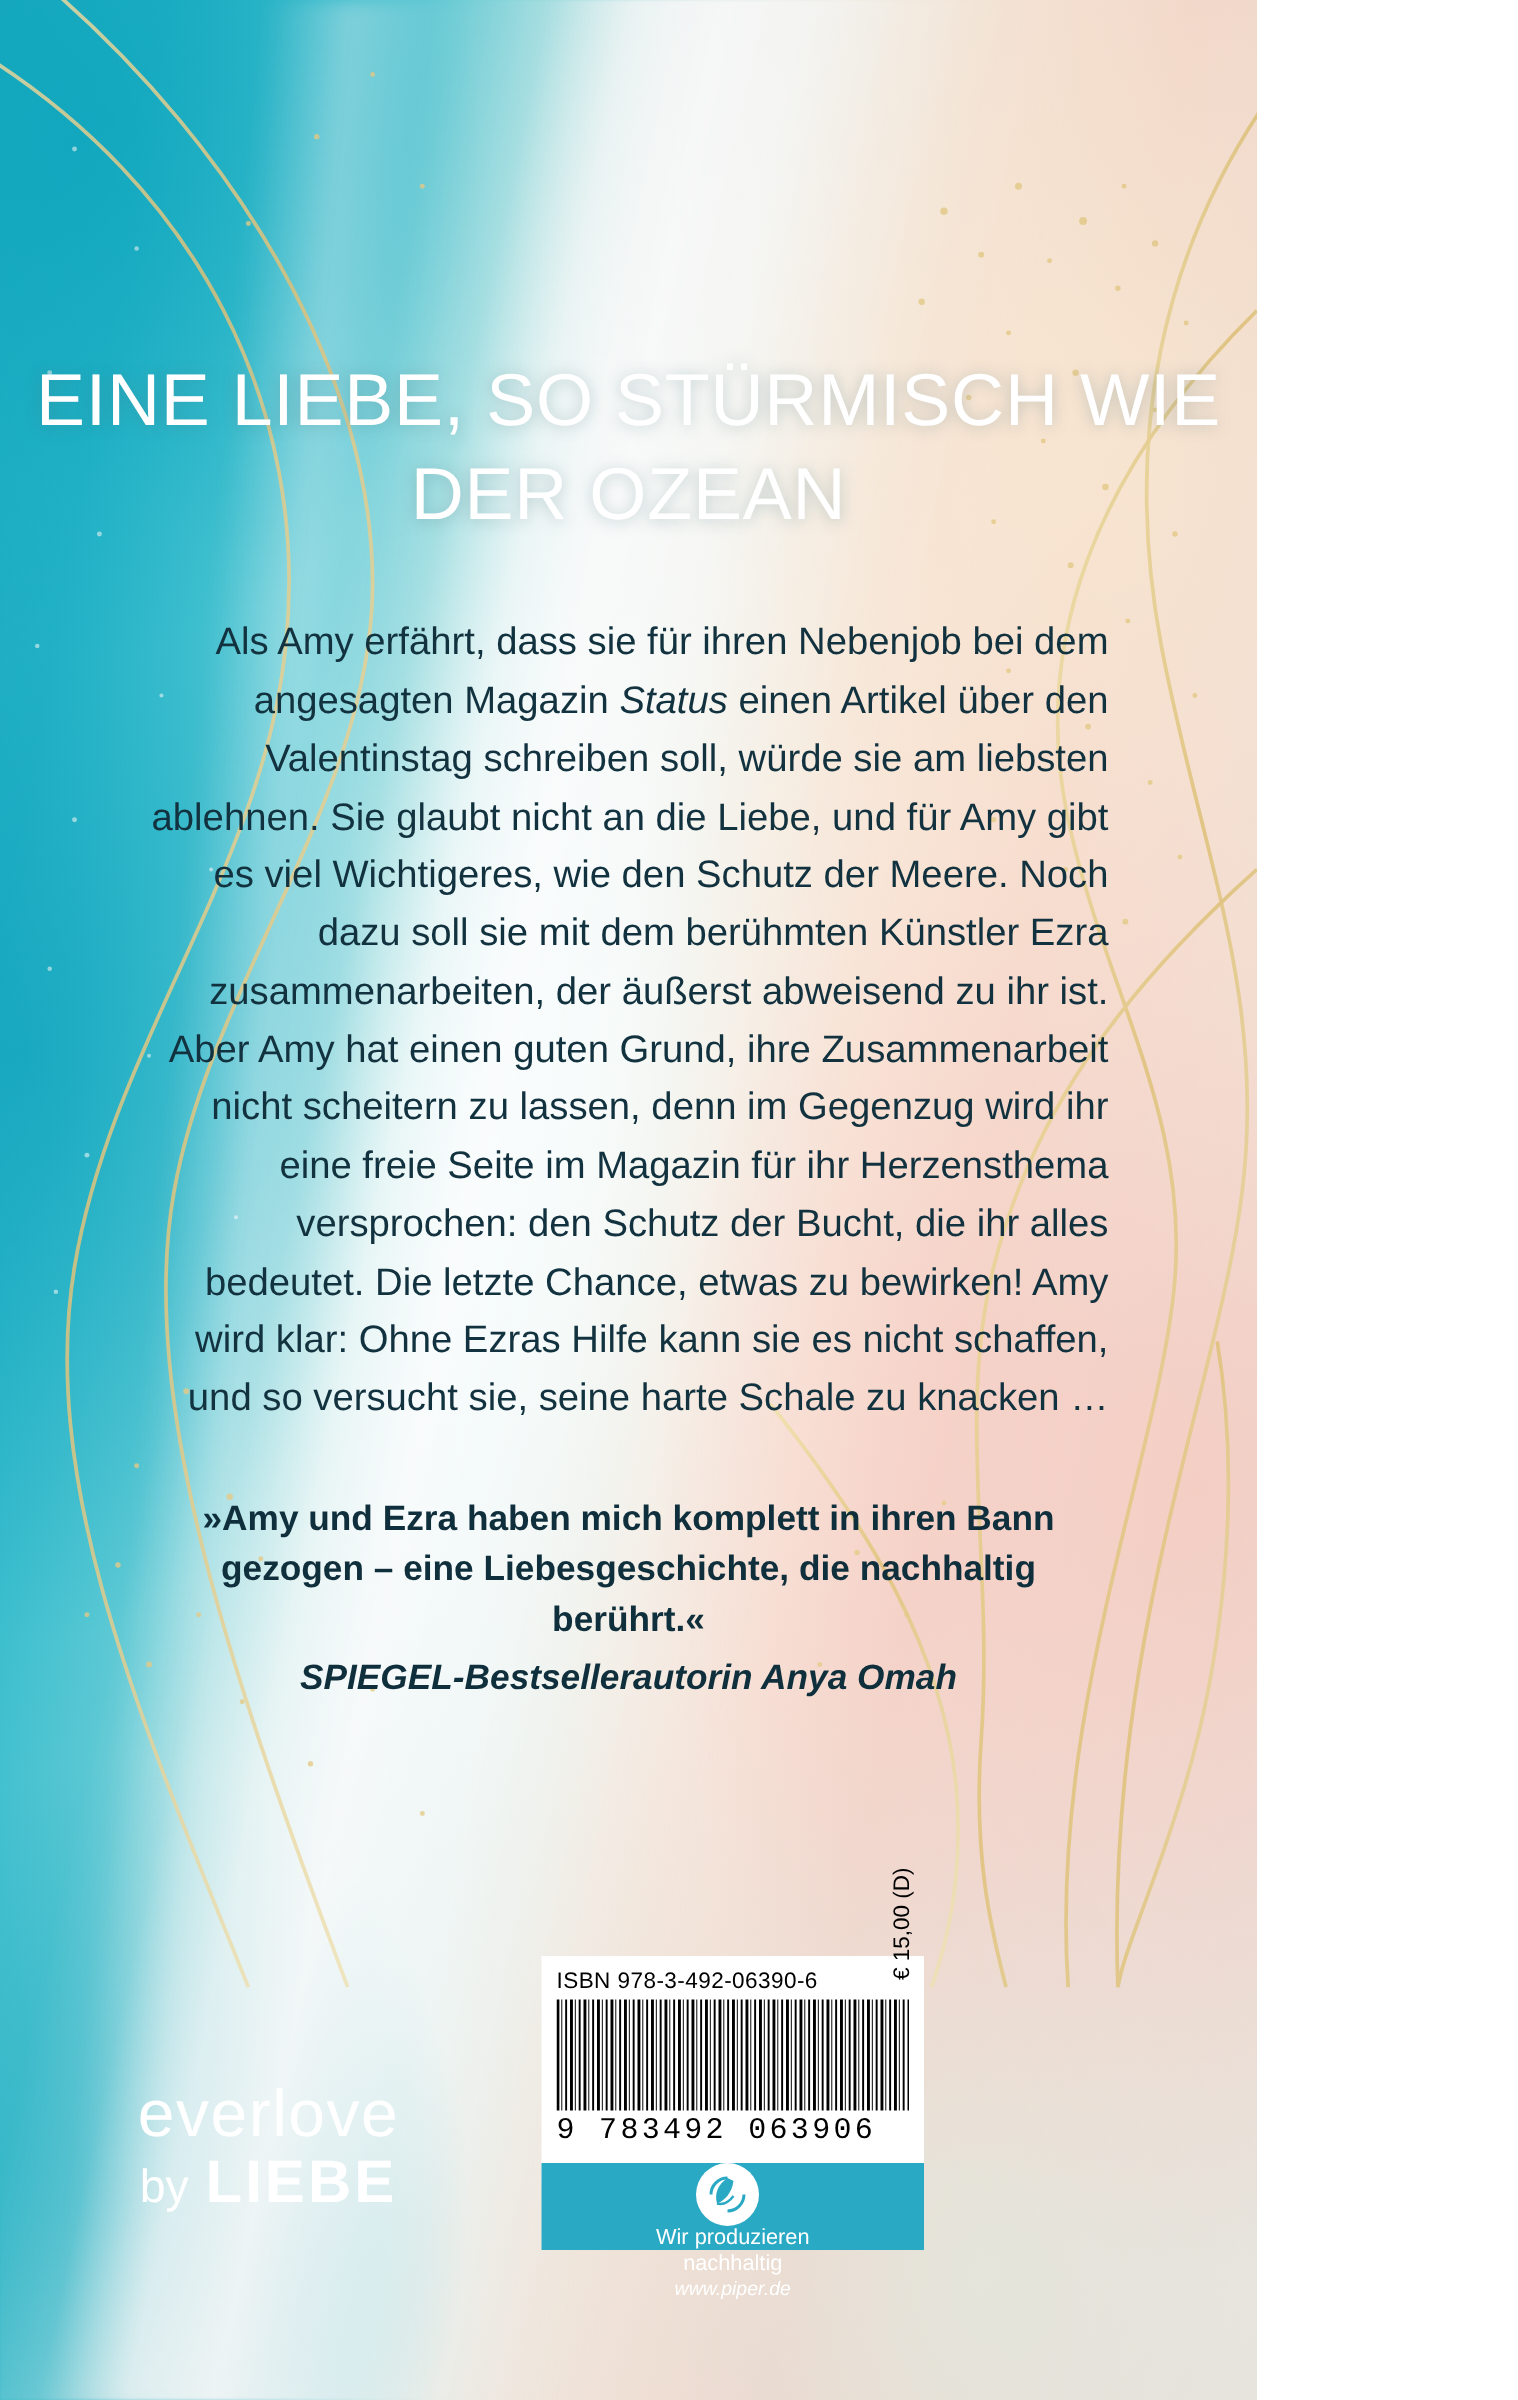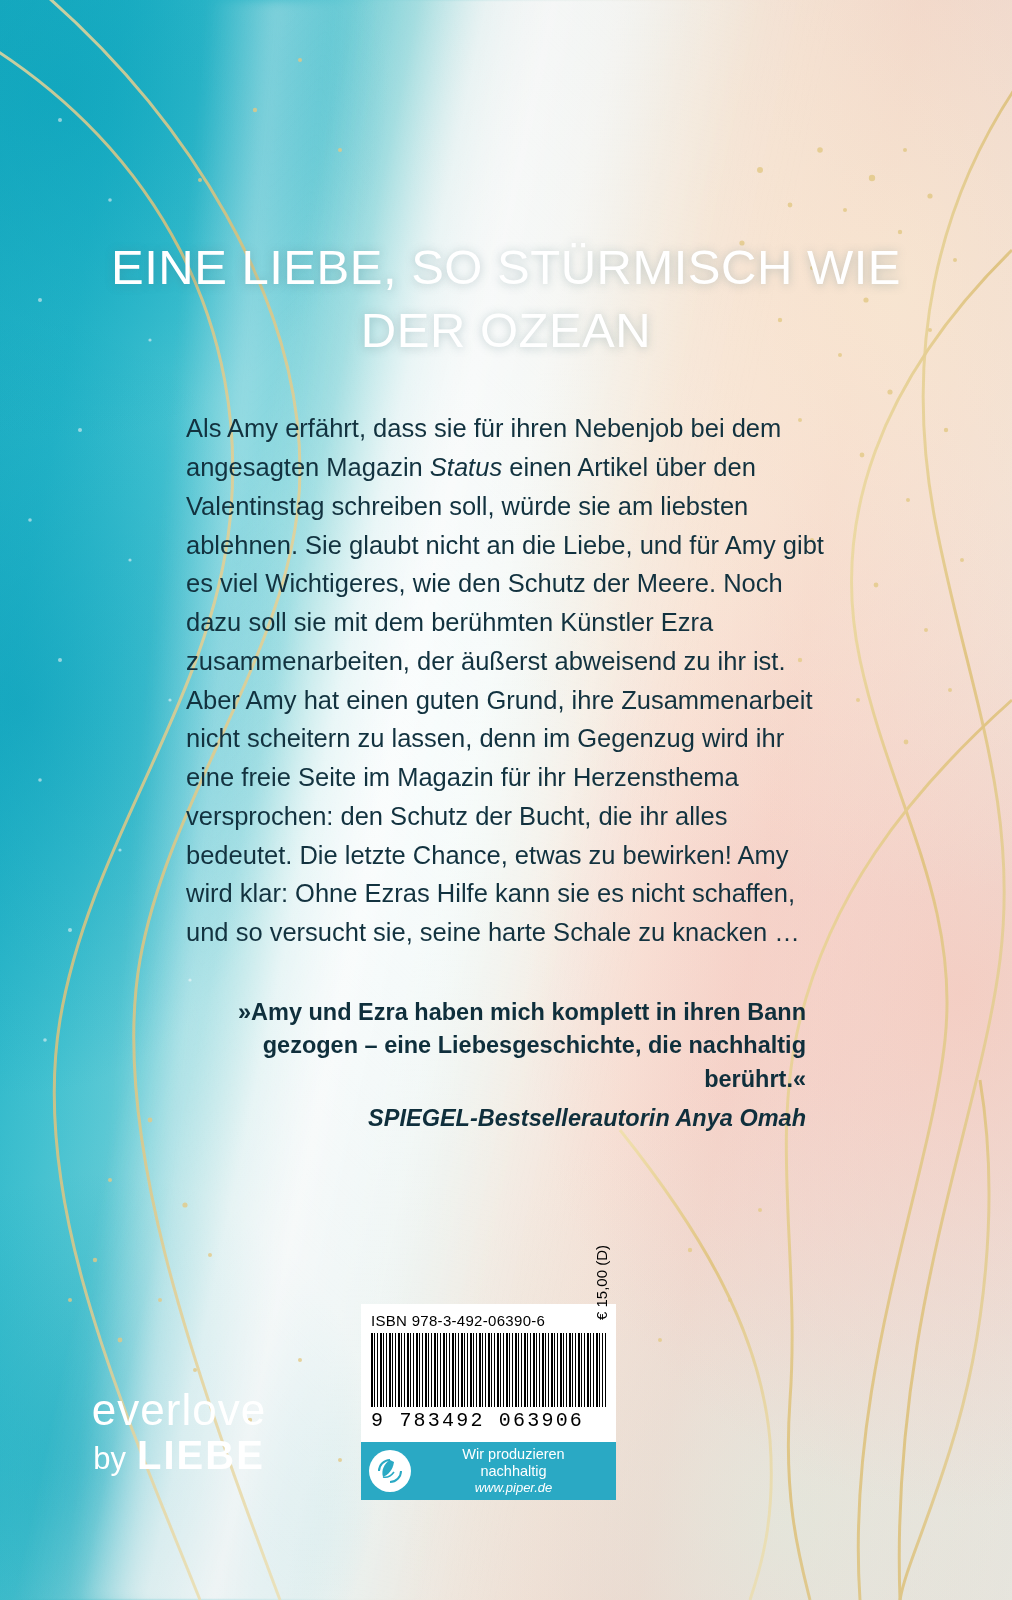--- a/index.html
+++ b/index.html
@@ -6,21 +6,21 @@
     margin: 0;
     padding: 0;
     background: #ffffff;
   }
   body {
     font-family: "Liberation Sans", sans-serif;
   }
 
   #cover {
     position: relative;
-    width: 1012px;
+    width: 838px;
     height: 1600px;
     overflow: hidden;
     background: #3b82f6;
   }
 
   
   .bg-layer {
     position: absolute;
     inset: 0;
   }
@@ -108,32 +108,32 @@
     font-size: 49px;
     line-height: 1.28;
     letter-spacing: 0.5px;
     font-weight: 400;
     text-shadow: 0 1px 10px rgba(80,120,130,0.35);
   }
 
   .blurb {
     margin-top: 48px;
     width: 640px;
-    text-align: left;
+    text-align: right;
     color: #12323f;
     font-size: 25.5px;
     line-height: 1.52;
     font-weight: 400;
   }
   .blurb em { font-style: italic; }
 
   .quote {
     margin-top: 44px;
     width: 600px;
-    text-align: right;
+    text-align: center;
     color: #0f2f3c;
     font-size: 23.5px;
     line-height: 1.42;
     font-weight: 700;
   }
   .quote .attrib {
     font-weight: 700;
     font-style: italic;
     display: block;
     margin-top: 6px;
@@ -197,20 +197,21 @@
     position: absolute;
     left: 361px;
     top: 1442px;
     width: 255px;
     height: 58px;
     background: #2aa9c4;
     display: flex;
     align-items: center;
     box-sizing: border-box;
     padding: 0 8px;
+    flex-direction: column;
   }
   .eco-icon {
     width: 42px;
     height: 42px;
     flex: 0 0 42px;
     border-radius: 50%;
     background: #ffffff;
     display: flex;
     align-items: center;
     justify-content: center;

